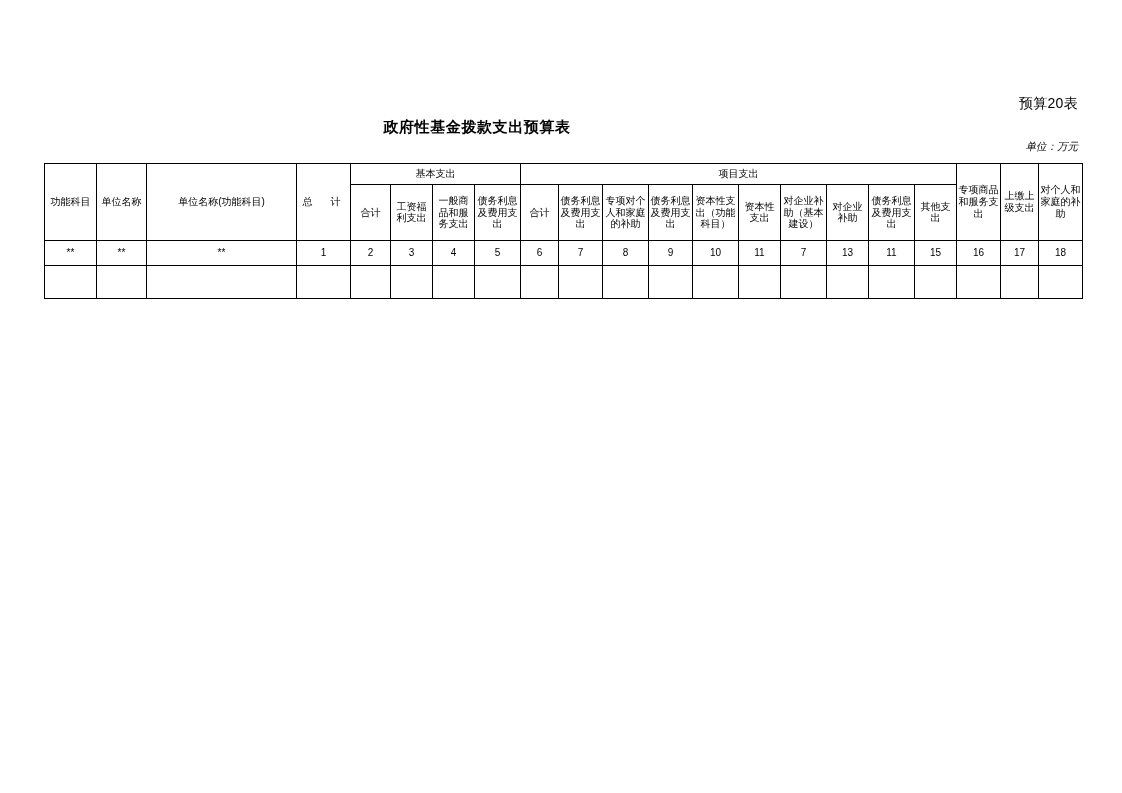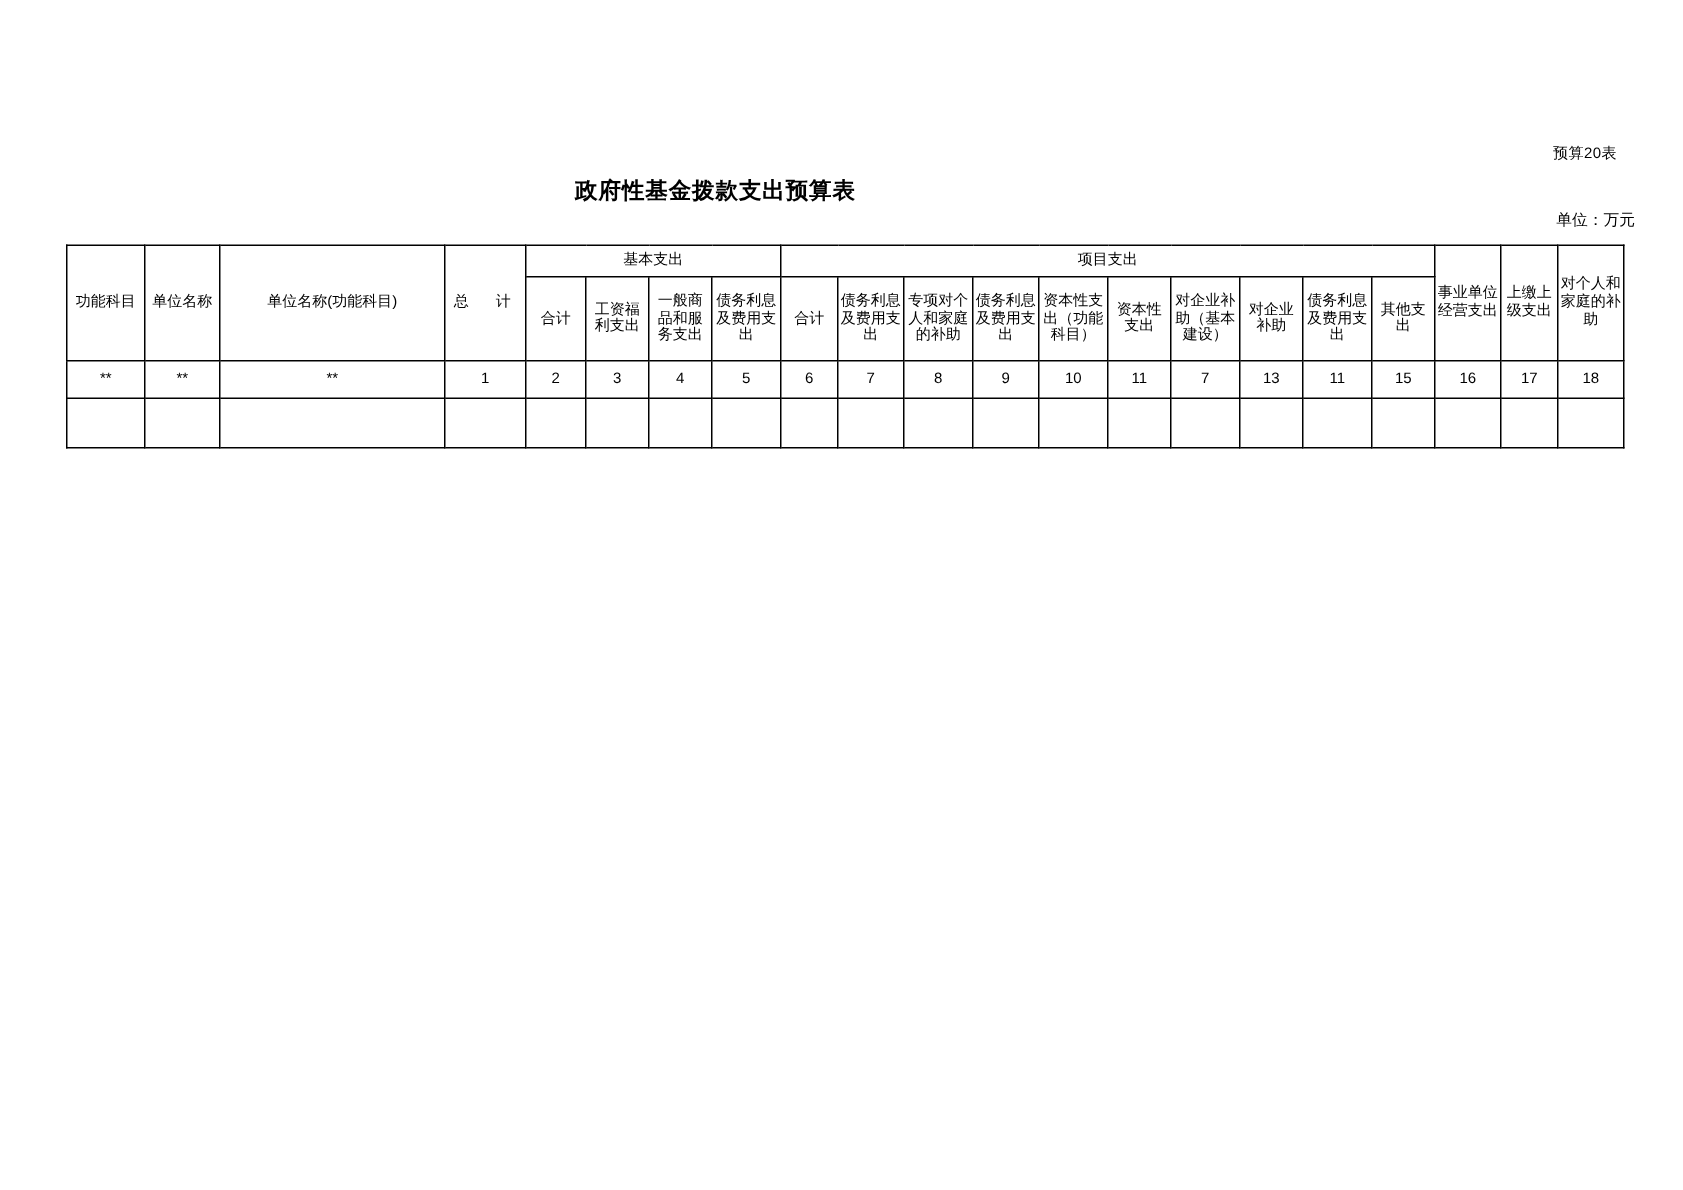--- a/index.html
+++ b/index.html
@@ -18,39 +18,40 @@
   .page {
     position: relative;
     width: 1122px;
     height: 793px;
     box-sizing: border-box;
   }
   .form-code {
     position: absolute;
     top: 95px;
     right: 44px;
-    font-size: 10px;
+    font-size: 14px;
     letter-spacing: 0.3px;
     margin-left: 24px;
   }
   .doc-title {
     position: absolute;
     top: 118px;
     left: 0;
     width: 954px;
     text-align: center;
     font-size: 15px;
     font-weight: bold;
     letter-spacing: 0.6px;
   }
   .unit-note {
     position: absolute;
     top: 140px;
-    right: 32px;
+    right: 44px;
     font-size: 10.5px;
+    font-style: italic;
   }
   table.budget {
     position: absolute;
     top: 163px;
     left: 44px;
     border-collapse: collapse;
     table-layout: fixed;
     width: 1034px;
   }
   table.budget td, table.budget th {
@@ -120,21 +121,21 @@
       <col style="width:44px">
     </colgroup>
     <tbody>
       <tr class="hdr-group">
         <td rowspan="2" class="hdr-tall">功能科目</td>
         <td rowspan="2" class="hdr-tall">单位名称</td>
         <td rowspan="2" class="hdr-tall">单位名称(功能科目)</td>
         <td rowspan="2" class="hdr-tall spaced">总　计</td>
         <td colspan="4">基本支出</td>
         <td colspan="10">项目支出</td>
-        <td rowspan="2" class="hdr-tall">事业单位经营支出</td>
+        <td rowspan="2" class="hdr-tall">专项商品和服务支出</td>
         <td rowspan="2" class="hdr-tall">上缴上级支出</td>
         <td rowspan="2" class="hdr-tall">对个人和家庭的补助</td>
       </tr>
       <tr class="hdr-leaf">
         <td>合计</td>
         <td>工资福利支出</td>
         <td>一般商品和服务支出</td>
         <td>债务利息及费用支出</td>
         <td>合计</td>
         <td>债务利息及费用支出</td>

